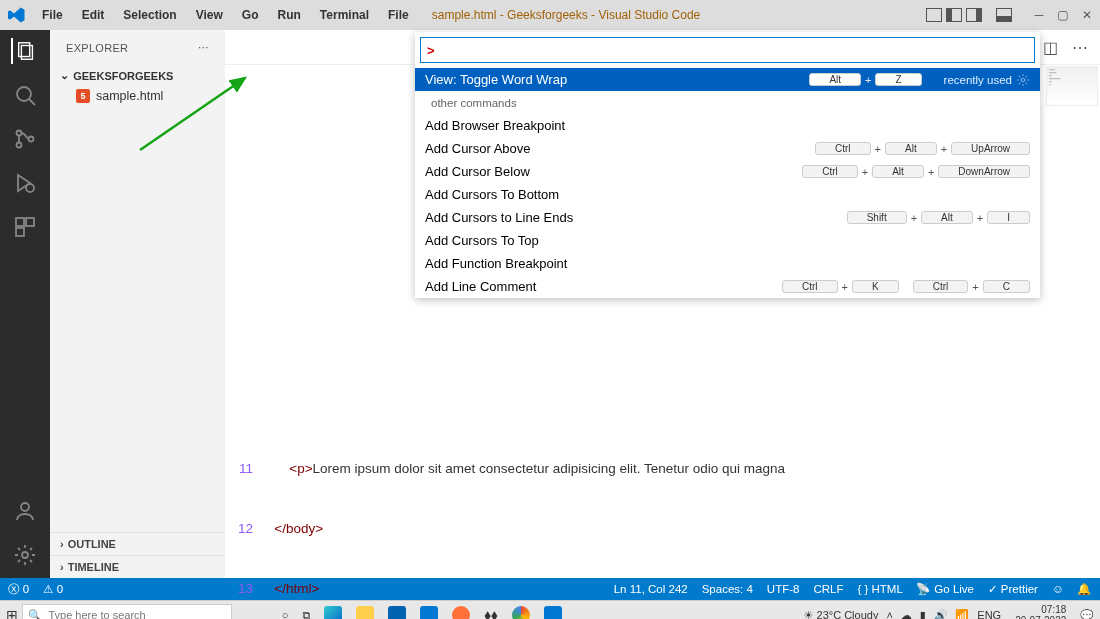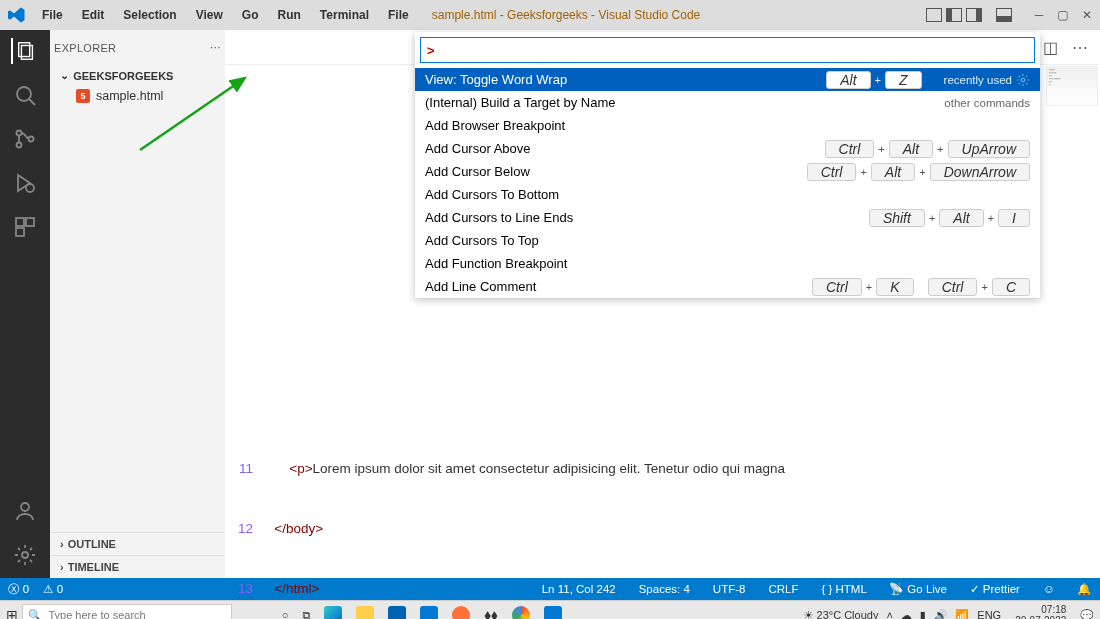--- a/index.html
+++ b/index.html
@@ -10,21 +10,21 @@
   .menu-items span{padding:4px 8px;cursor:default;font-weight:bold;}
   .title-center{position:absolute;left:50%;transform:translateX(-50%);color:#a16207;margin-left:16px;}
   .title-right{position:absolute;right:6px;display:flex;align-items:center;gap:10px;}
   .winbtn{width:14px;height:14px;display:flex;align-items:center;justify-content:center;font-size:12px;color:#555;}
   .body-area{display:flex;height:548px;}
   .activitybar{width:50px;background:#2c2c2c;display:flex;flex-direction:column;align-items:center;padding-top:8px;gap:18px;}
   .activitybar .aicon{width:26px;height:26px;color:#858585;display:flex;align-items:center;justify-content:center;}
   .activitybar .aicon.active{color:#fff;border-left:2px solid #fff;margin-left:-2px;padding-left:2px;}
   .activitybar .bottom-icons{margin-top:auto;margin-bottom:10px;display:flex;flex-direction:column;gap:18px;align-items:center;}
   .sidebar{width:175px;background:#f3f3f3;display:flex;flex-direction:column;font-size:12px;color:#555;}
-  .sidebar-head{height:35px;display:flex;align-items:center;justify-content:space-between;padding:0 4px;font-size:11px;letter-spacing:0.3px;}
+  .sidebar-head{height:35px;display:flex;align-items:center;justify-content:space-between;padding:0 16px;font-size:11px;letter-spacing:0.3px;}
   .folder-head{padding:4px 10px;font-weight:600;font-size:11px;color:#333;display:flex;align-items:center;gap:4px;}
   .file-item{padding:3px 10px 3px 26px;display:flex;align-items:center;gap:6px;font-size:12.5px;color:#333;}
   .file-item .html5{width:14px;height:14px;background:#e44d26;border-radius:2px;display:flex;align-items:center;justify-content:center;color:#fff;font-size:9px;font-weight:bold;}
   .sidebar .spacer{flex:1;}
   .section{padding:5px 10px;font-weight:600;font-size:11px;display:flex;align-items:center;gap:4px;color:#444;border-top:1px solid #e0e0e0;}
   .editor{flex:1;position:relative;background:#fff;}
   .editor-top{height:35px;border-bottom:1px solid #eee;display:flex;align-items:center;justify-content:flex-end;padding-right:12px;gap:14px;color:#555;}
   .code-area{padding:6px 0 0 8px;font-family:Consolas,monospace;font-size:13.5px;line-height:20px;color:#333;white-space:pre;}
   .line{display:flex;}
   .gutter{width:30px;text-align:right;color:#8b5cf6;padding-right:10px;}
@@ -32,28 +32,28 @@
   .txt{color:#333;}
   .minimap{position:absolute;top:36px;right:2px;width:52px;height:40px;background:linear-gradient(#f0f0f0,#fff);border:1px solid #eee;font-size:2px;color:#bbb;overflow:hidden;line-height:3px;padding:2px;}
   .palette-wrap{position:absolute;top:2px;left:190px;width:625px;background:#fff;box-shadow:0 2px 8px rgba(0,0,0,0.25);z-index:50;font-size:13px;}
   .palette-input{display:flex;align-items:center;border:1px solid #007acc;margin:5px;height:26px;padding:0 6px;}
   .palette-input .caret{color:#c00;font-weight:bold;margin-right:2px;}
   .palette-input input{border:none;outline:none;flex:1;font-size:13px;}
   .palette-list .row{display:flex;align-items:center;justify-content:space-between;padding:3px 10px;height:23px;}
   .palette-list .row.sel{background:#0060c0;color:#fff;}
   .row .keys{display:flex;align-items:center;gap:4px;font-size:11px;color:#555;}
   .row.sel .keys{color:#e8e8e8;}
-  .key{background:#f3f3f3;border:1px solid #ccc;border-radius:3px;padding:0 13px;font-size:14px;color:#333;font-style:italic;}
+  .key{background:#f3f3f3;border:1px solid #ccc;border-radius:3px;padding:0 19px;font-size:10px;color:#333;}
   .row.sel .key{background:#fff;color:#333;}
   .hint{font-size:11.5px;color:#666;margin-left:6px;}
   .row.sel .hint{color:#dfeeff;padding-left:12px;}
   .gear-hint{width:14px;height:14px;opacity:0.6;}
   .arrow-annot{position:absolute;top:70px;left:135px;z-index:60;pointer-events:none;}
   .statusbar{height:22px;background:#007acc;color:#fff;display:flex;align-items:center;font-size:11.5px;padding:0 8px;gap:14px;}
-  .statusbar .right{margin-left:auto;display:flex;align-items:center;gap:23px;}
+  .statusbar .right{margin-left:auto;display:flex;align-items:center;gap:14px;}
   .taskbar{height:29px;background:#e8e8e8;border-top:1px solid #ccc;display:flex;align-items:center;font-size:11px;color:#333;padding:0 6px;}
   .taskbar .search{display:flex;align-items:center;gap:6px;background:#fff;border:1px solid #ccc;height:22px;width:210px;padding:0 6px;margin-left:4px;color:#777;}
   .taskbar .tb-icons{display:flex;gap:14px;margin-left:50px;align-items:center;}
   .tb-ic{width:18px;height:18px;border-radius:3px;}
   .taskbar .sys{margin-left:auto;display:flex;align-items:center;gap:8px;}
   .clock{display:flex;flex-direction:column;align-items:flex-end;line-height:11px;font-size:10px;margin:0 6px;}
   svg{display:block;}
   .layout-icons{display:flex;gap:4px;align-items:center;margin-right:10px;}
   .layout-icons .lb{width:16px;height:14px;border:1.5px solid #555;}
 </style>
@@ -180,21 +180,20 @@
       </div>
       <div class="palette-list">
         <div class="row sel">
           <span>View: Toggle Word Wrap</span>
           <span class="keys"><span class="key">Alt</span>+<span class="key">Z</span><span class="hint">recently used</span><svg class="gear-hint" viewBox="0 0 24 24" fill="none" stroke="#cde4ff" stroke-width="2">
                 <circle cx="12" cy="12" r="3"></circle>
                 <path d="M12 2v3M12 19v3M2 12h3M19 12h3M5 5l2 2M17 17l2 2M19 5l-2 2M5 19l2-2"></path>
               </svg></span>
         </div>
         <div class="row">
-            <span>(Internal) Build a Target by Name</span>
             <span class="hint">other commands</span>
           </div>
         <div class="row">
             <span>Add Browser Breakpoint</span>
           </div>
         <div class="row">
             <span>Add Cursor Above</span>
             <span class="keys"><span class="key">Ctrl</span>+<span class="key">Alt</span>+<span class="key">UpArrow</span></span>
           </div>
         <div class="row">

